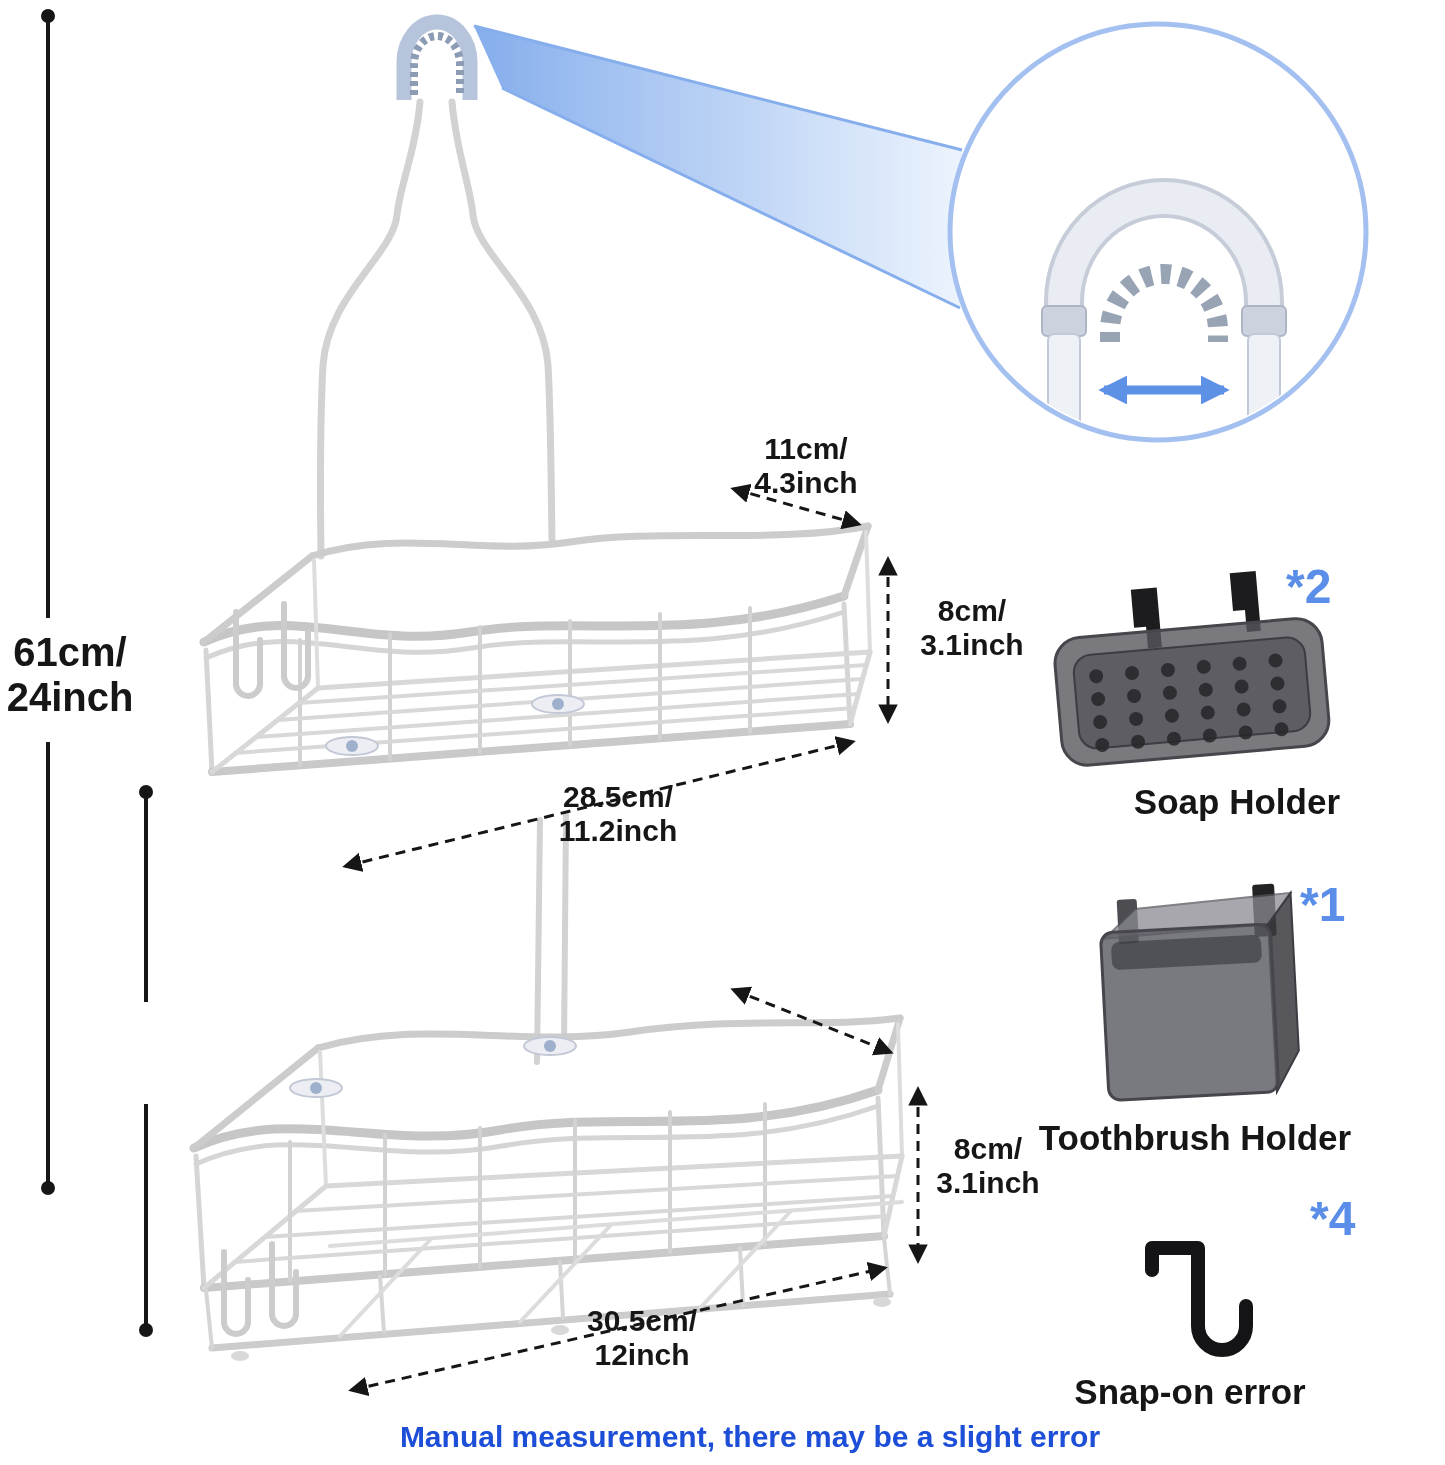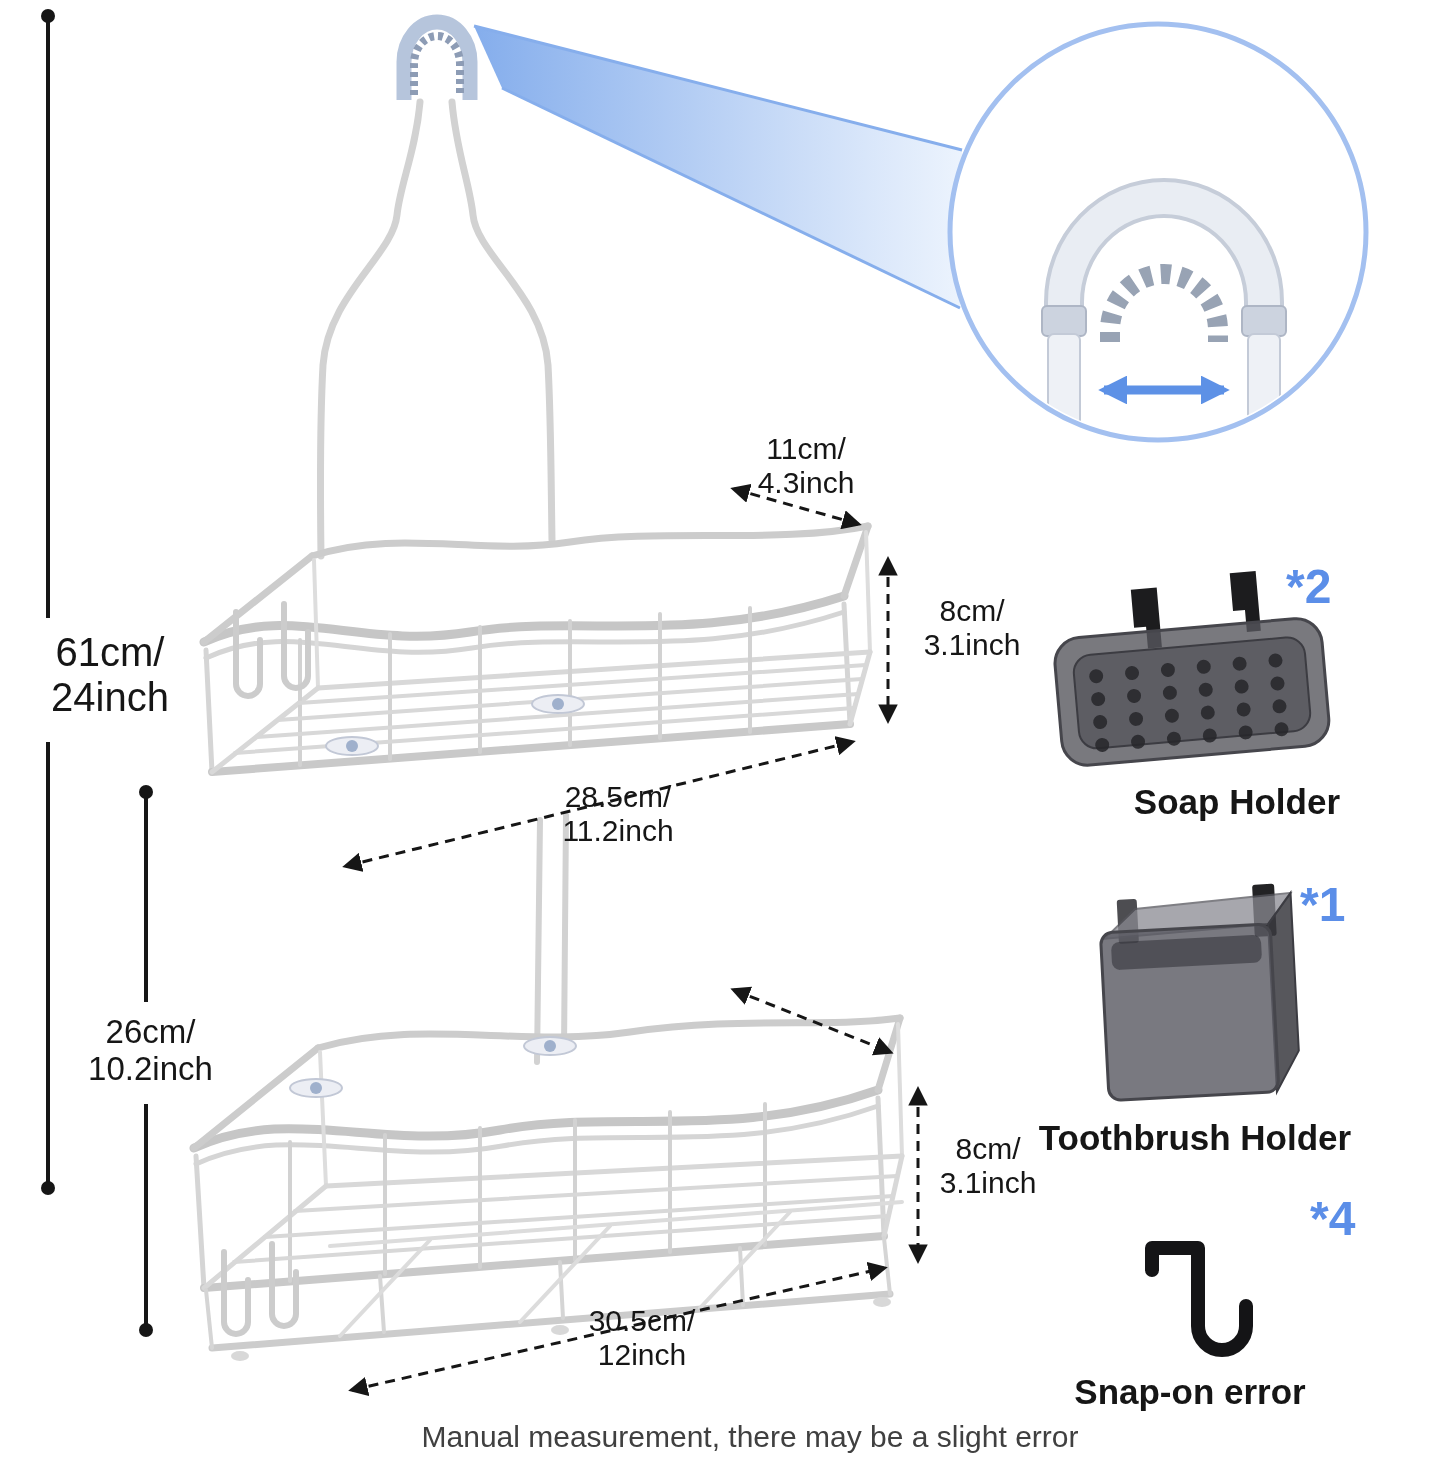--- a/index.html
+++ b/index.html
@@ -5,28 +5,28 @@
   html,body{margin:0;padding:0;background:#ffffff;}
   .canvas{
     position:relative;width:1445px;height:1465px;background:#ffffff;overflow:hidden;
     font-family:"Liberation Sans", sans-serif;color:#161616;
   }
   .canvas svg{position:absolute;left:0;top:0;}
   .lbl{
     position:absolute;white-space:pre-line;line-height:1.12;color:#161616;
     font-family:"Liberation Sans", sans-serif;
   }
-  .lbl.center{text-align:center;}
+  .lbl.center{text-align:center;font-weight:bold;}
   .dim-big{font-size:40px;font-weight:500;}
   .dim-mid{font-size:33px;font-weight:500;}
   .dim-sm{font-size:30px;font-weight:500;}
   .zoom-lbl{font-size:44px;font-weight:bold;}
   .qty{font-size:48px;font-weight:bold;color:#5b8ee8;}
   .acc-lbl{font-size:35px;font-weight:bold;}
-  .footnote{font-size:30px;font-weight:400;color:#404040;}
+  .footnote{font-size:30px;font-weight:400;color:#1d4ed8;}
 </style>
 </head>
 <body>
 
 <div class="canvas">
 
   <svg width="1445" height="1465" viewBox="0 0 1445 1465">
     <defs>
       <marker id="ah" viewBox="0 0 10 10" refX="8" refY="5" markerWidth="6.5" markerHeight="6.5" orient="auto-start-reverse">
         <path d="M0,0 L10,5 L0,10 Z" fill="#161616"></path>
@@ -220,25 +220,23 @@
       <polygon points="1272,928 1296,898 1296,1056 1272,1096" fill="rgba(58,58,64,0.85)" stroke="#3c3c42" stroke-width="2"></polygon>
       <rect x="1104" y="928" width="170" height="168" rx="12" fill="rgba(92,92,100,0.82)" stroke="#46464c" stroke-width="3"></rect>
       <rect x="1114" y="938" width="150" height="28" rx="8" fill="rgba(40,40,46,0.5)"></rect>
     </g>
 
     <g>
       <path d="M1152,1270 L1152,1248 L1198,1248 L1198,1326 A24,24 0 0 0 1246,1326 L1246,1306" fill="none" stroke="#141416" stroke-width="14" stroke-linecap="round" stroke-linejoin="round"></path>
     </g>
   </svg>
 
-  <div class="lbl dim-big center" style="left:0px;top:630px;width:140px;padding-left:40px;">61cm/
+  <div class="lbl dim-big center" style="left:0px;top:630px;width:140px;">61cm/
 24inch</div>
 
-  <div class="lbl dim-mid center" style="left:78px;top:1014px;width:145px;">26cm/
-10.2inch</div>
 
   <div class="lbl dim-sm center" style="left:736px;top:432px;width:140px;">11cm/
 4.3inch</div>
 
   <div class="lbl dim-sm center" style="left:912px;top:594px;width:120px;">8cm/
 3.1inch</div>
 
   <div class="lbl dim-sm center" style="left:528px;top:780px;width:180px;">28.5cm/
 11.2inch</div>
 

